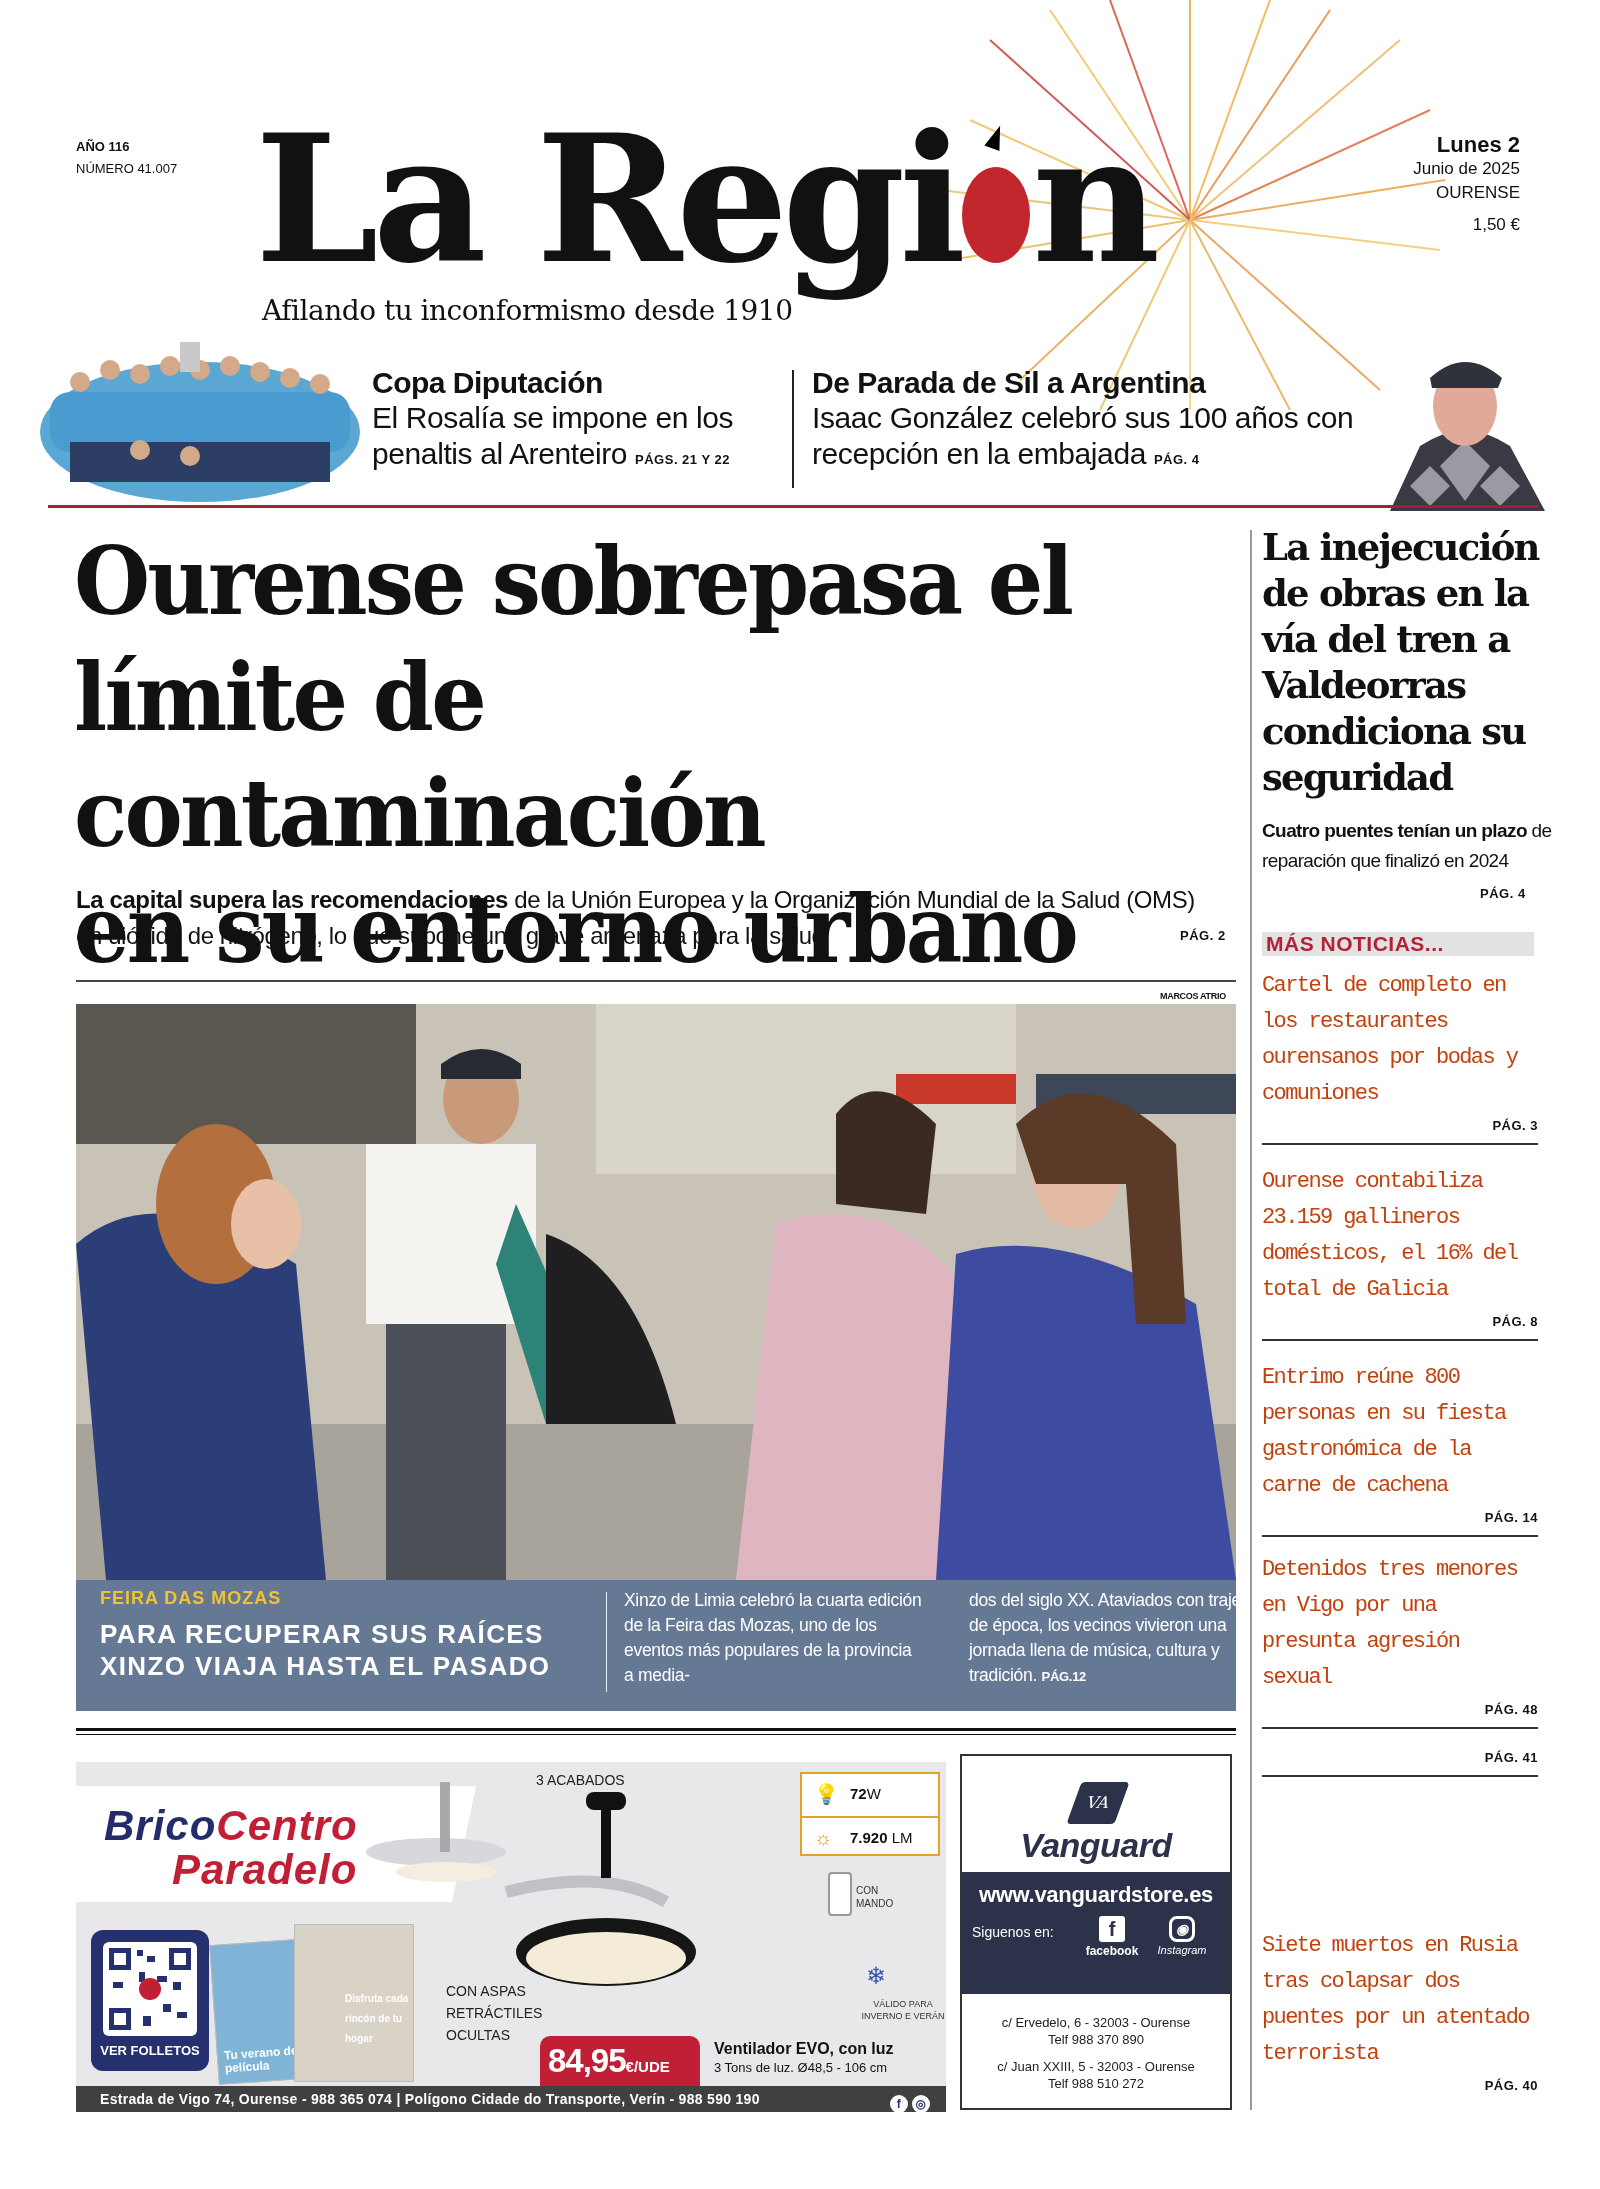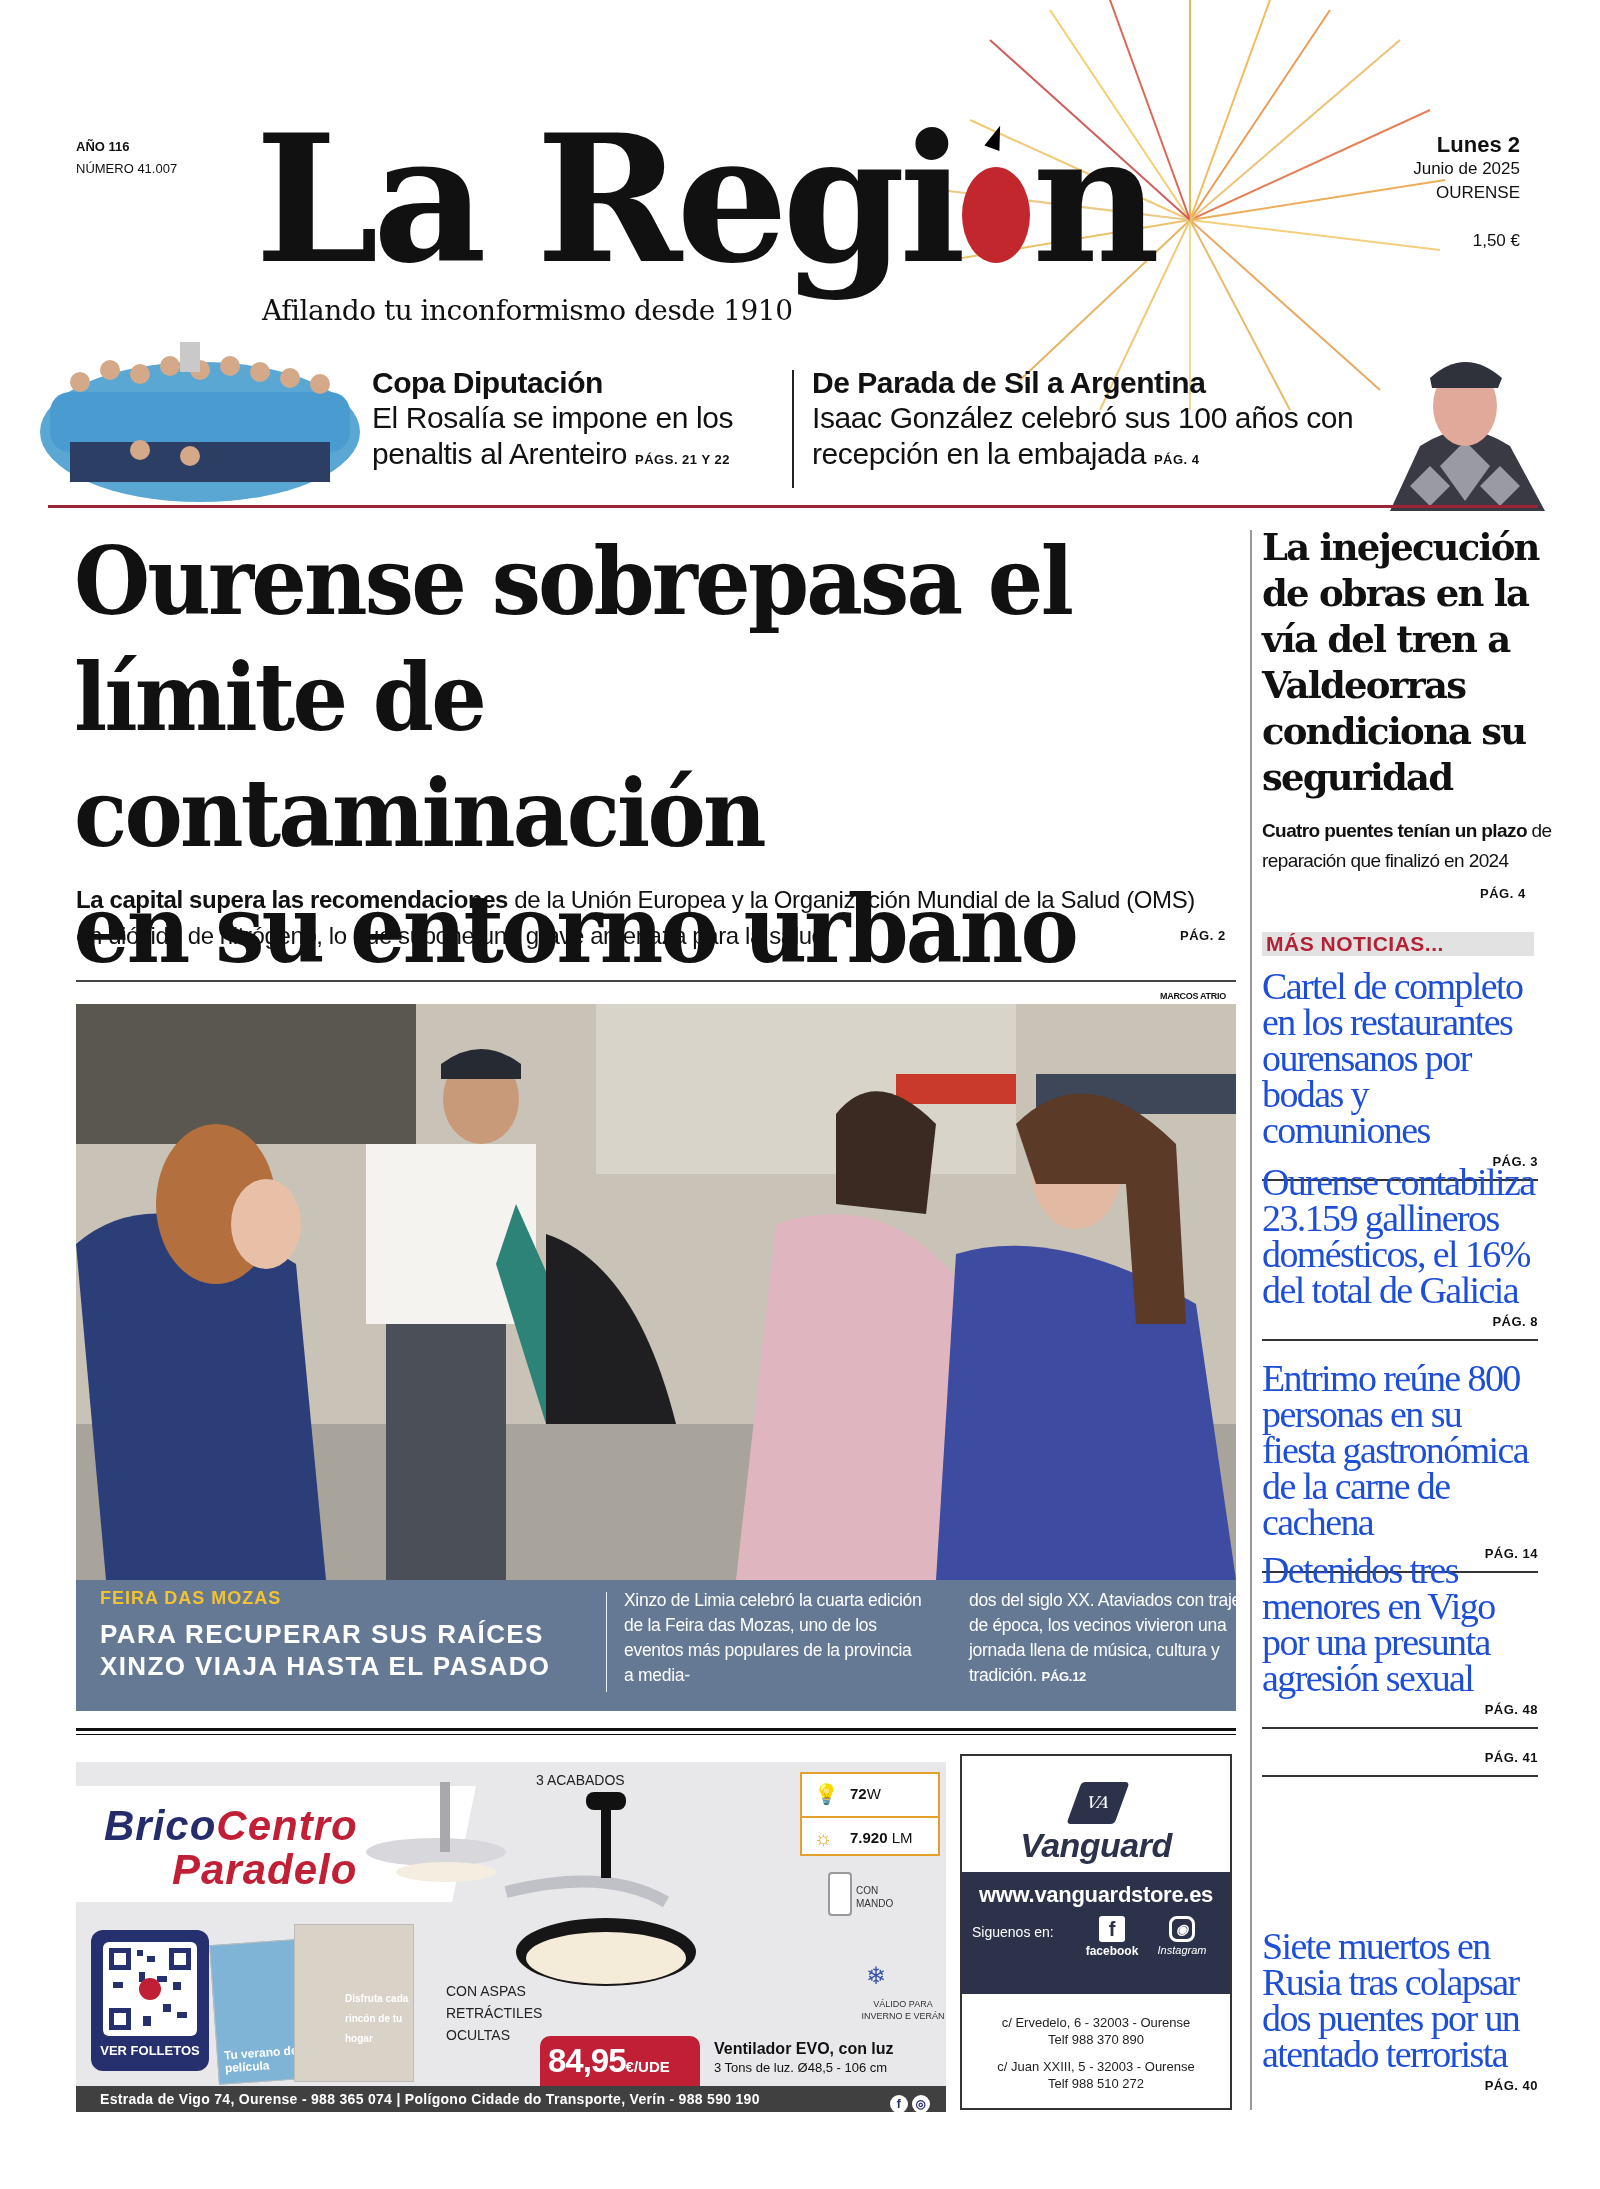--- a/index.html
+++ b/index.html
@@ -6,21 +6,21 @@
   html, body { width: 1600px; height: 2189px; background: #ffffff; overflow: hidden; }
   body { position: relative; font-family: "Liberation Sans", sans-serif; color: #111; }
   .abs { position: absolute; }
   .cond { font-family: "Liberation Sans", sans-serif; letter-spacing: -0.5px; }
 
   
   .meta-left { left: 76px; top: 136px; font-size: 13px; line-height: 22px; }
   .meta-left .year { font-weight: bold; }
   .meta-right { right: 80px; top: 133px; text-align: right; font-size: 17px; line-height: 24px; }
   .meta-right .day { font-weight: bold; font-size: 22px; }
-  .meta-right .price { margin-top: 24px; }
+  .meta-right .price { margin-top: 8px; }
   .burst { left: 930px; top: 0; width: 520px; height: 420px; }
   .logo { left: 255px; top: 110px; font-family: "DejaVu Serif", serif; font-weight: bold; font-size: 176px; line-height: 180px; letter-spacing: -6px; white-space: nowrap; }
   .logo .o-dot { display: inline-block; width: 68px; height: 96px; background: #c1272d; border-radius: 50%; vertical-align: -2px; margin: 0 2px; position: relative; }
   .logo .o-dot::before { content: ""; position: absolute; left: 26px; top: -42px; width: 0; height: 0; border-left: 8px solid transparent; border-right: 8px solid transparent; border-bottom: 24px solid #000; transform: rotate(20deg); }
   .tagline { left: 262px; top: 294px; font-family: "DejaVu Serif", serif; font-size: 28px; letter-spacing: -0.5px; }
 
   
   .teaser-photo-left { left: 30px; top: 322px; width: 340px; height: 180px; }
   .teaser-photo-right { left: 1380px; top: 336px; width: 170px; height: 175px; }
   .teaser { position: absolute; }
@@ -56,21 +56,21 @@
   .double-rule-2 { left: 76px; top: 1734px; width: 1160px; height: 1px; background: #111; }
 
   
   .side-vline { left: 1250px; top: 530px; width: 2px; height: 1580px; background: #999; }
   .side-lead { left: 1262px; top: 524px; width: 300px; font-family: "DejaVu Serif", serif; font-weight: bold; font-size: 37px; line-height: 46px; letter-spacing: -1.8px; }
   .side-deck { left: 1262px; top: 816px; width: 300px; font-size: 19px; line-height: 30px; letter-spacing: -0.6px; }
   .side-deck b { font-weight: bold; }
   .side-deck-pg { left: 1480px; top: 886px; font-size: 13px; font-weight: bold; letter-spacing: 0.5px; }
   .mas { left: 1262px; top: 932px; width: 272px; height: 24px; background: #e2e2e2; color: #b32234; font-weight: bold; font-size: 21px; line-height: 24px; padding-left: 4px; letter-spacing: 0.5px; }
   .news { position: absolute; left: 1262px; width: 276px; }
-  .news .n-title { font-family: Liberation Serif, serif; font-size: 38px; line-height: 36px; letter-spacing: -1.6px; color: #1d4ed8; }
+  .news .n-title { font-family: Liberation Mono, monospace; font-size: 22px; line-height: 36px; letter-spacing: -1.6px; color: #c2410c; }
   .news .n-pg { text-align: right; font-size: 13px; font-weight: bold; letter-spacing: 0.5px; margin-top: 6px; }
   .news .n-rule { height: 2px; background: #333; margin-top: 10px; }
 
   
   .ad-brico { left: 76px; top: 1762px; width: 870px; height: 350px; background: #e8e8ea; overflow: hidden; }
   .brico-white { left: 0; top: 24px; width: 400px; height: 116px; background: #fff; clip-path: polygon(0 0, 100% 0, 94% 100%, 0 100%); }
   .brico-logo { left: 28px; top: 42px; font-size: 42px; font-weight: bold; font-style: italic; line-height: 44px; letter-spacing: 1px; }
   .brico-logo .b1 { color: #252c6b; }
   .brico-logo .b2 { color: #c01f35; }
   .brico-logo .l2 { display: block; color: #c01f35; padding-left: 68px; }

